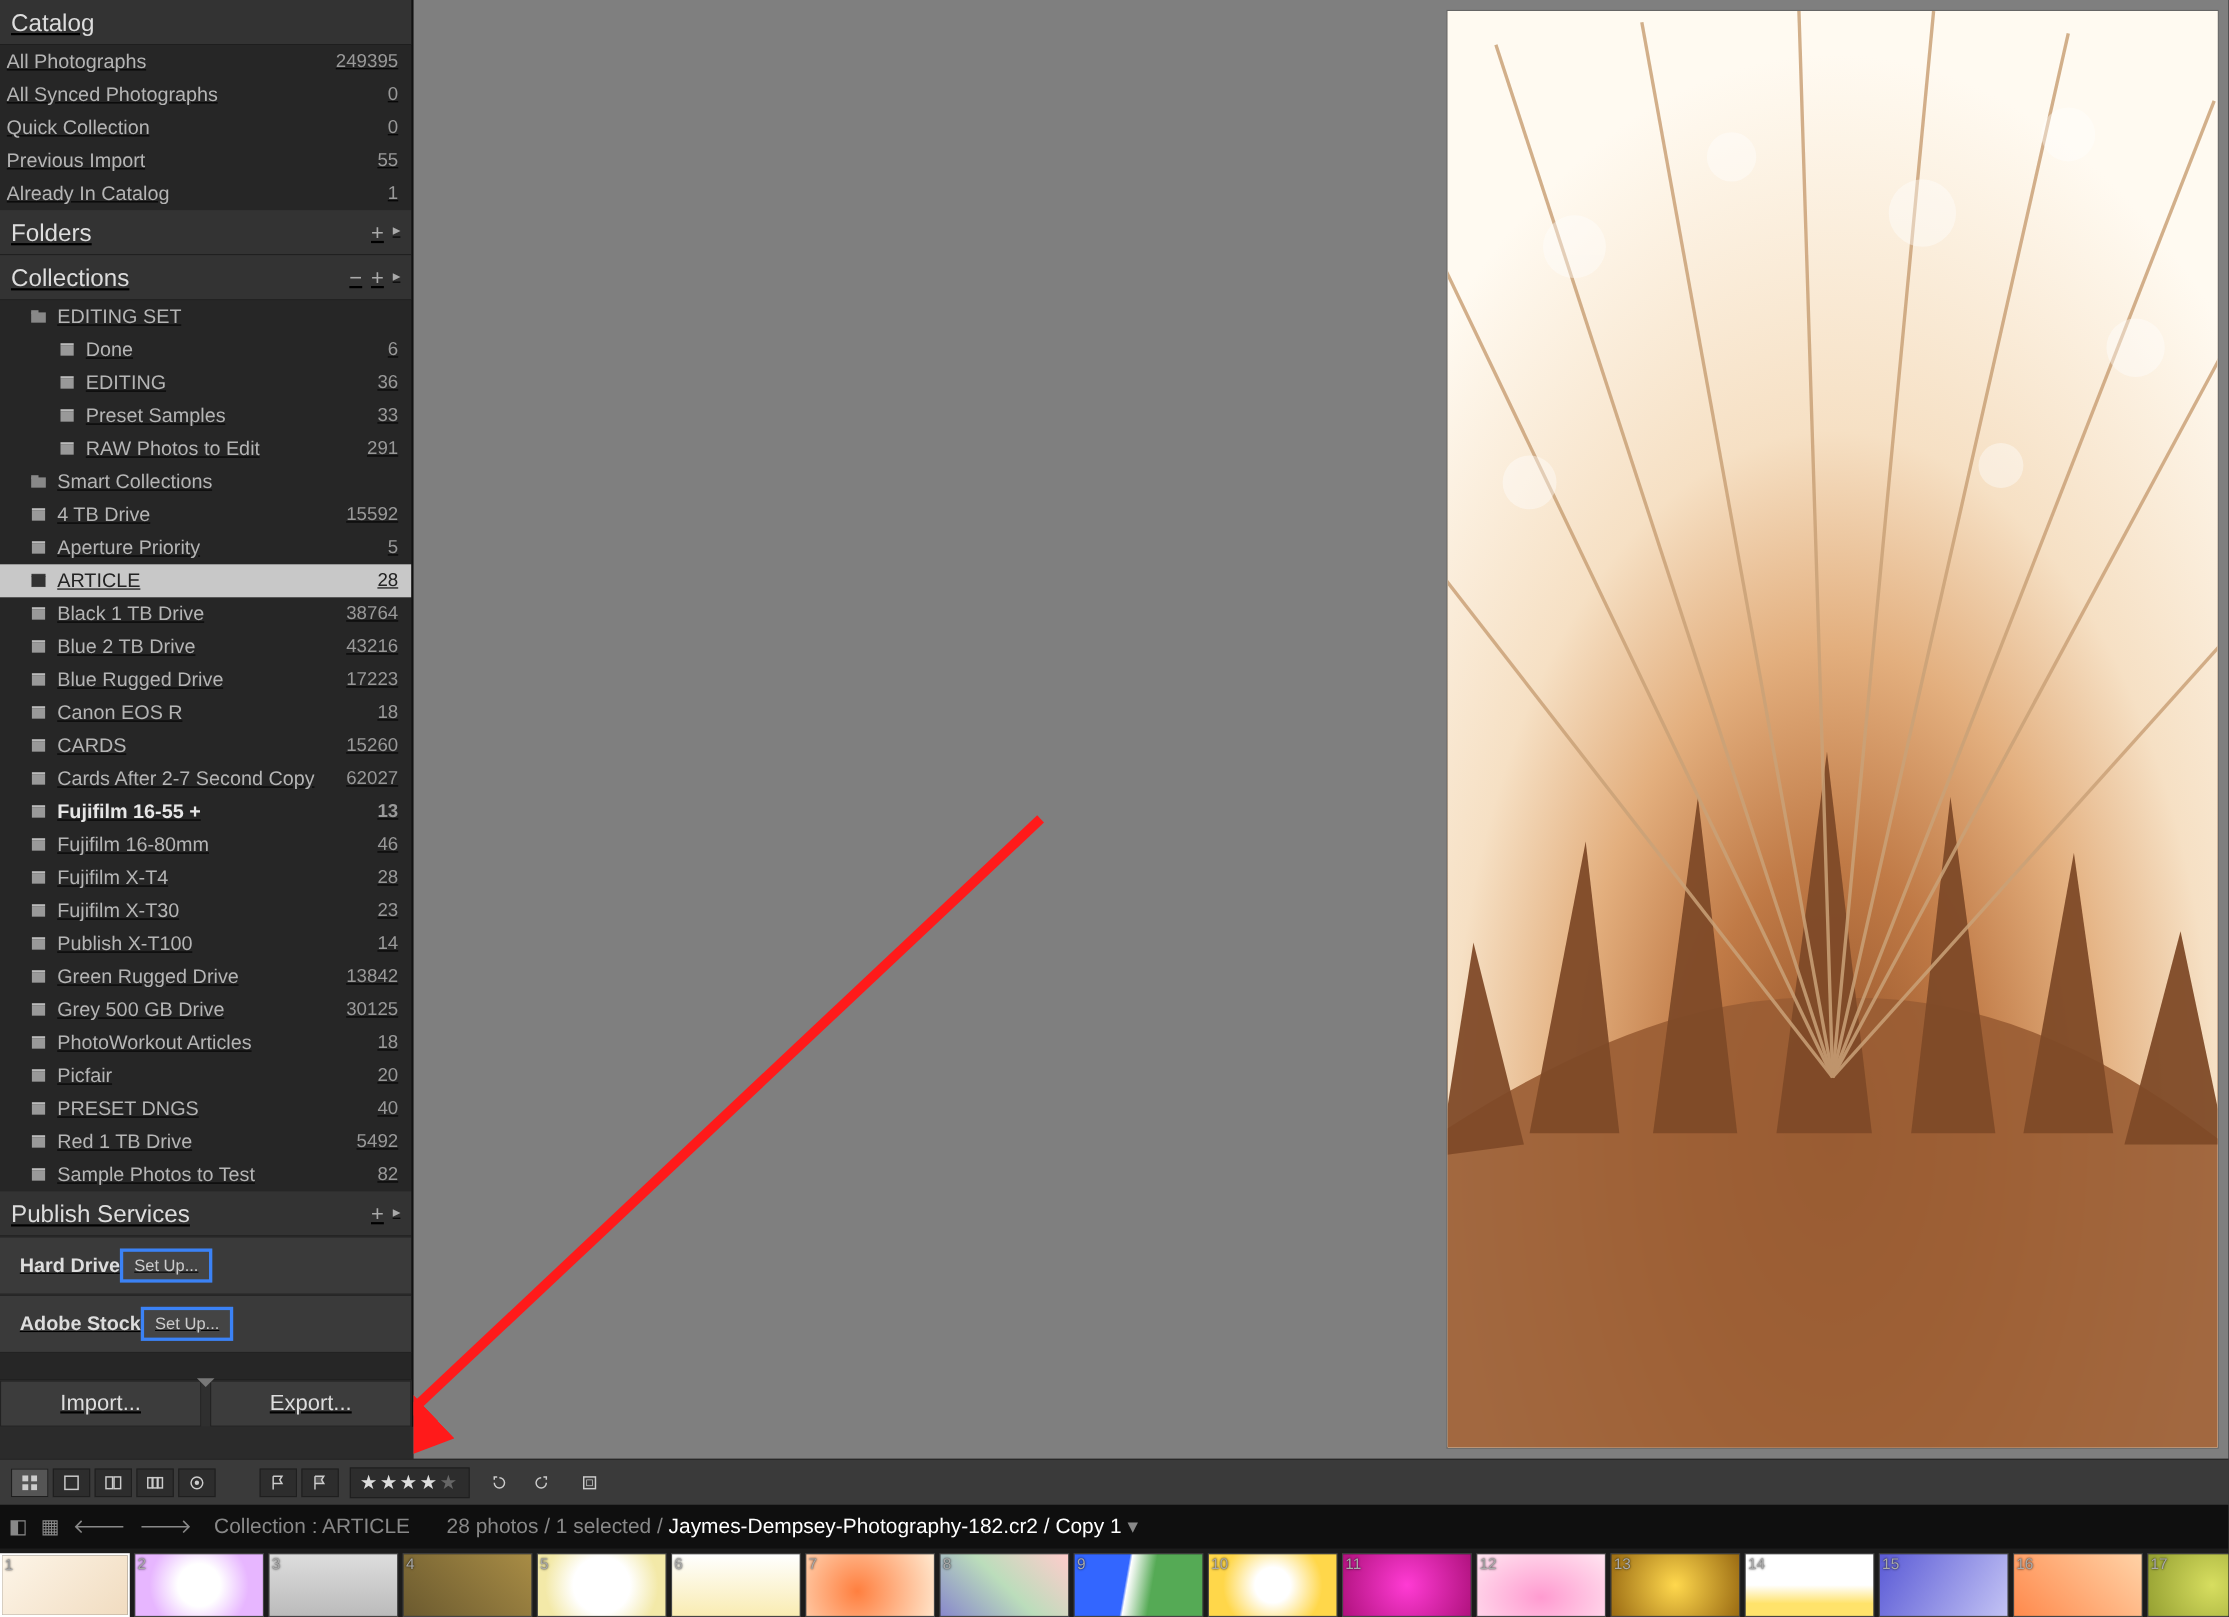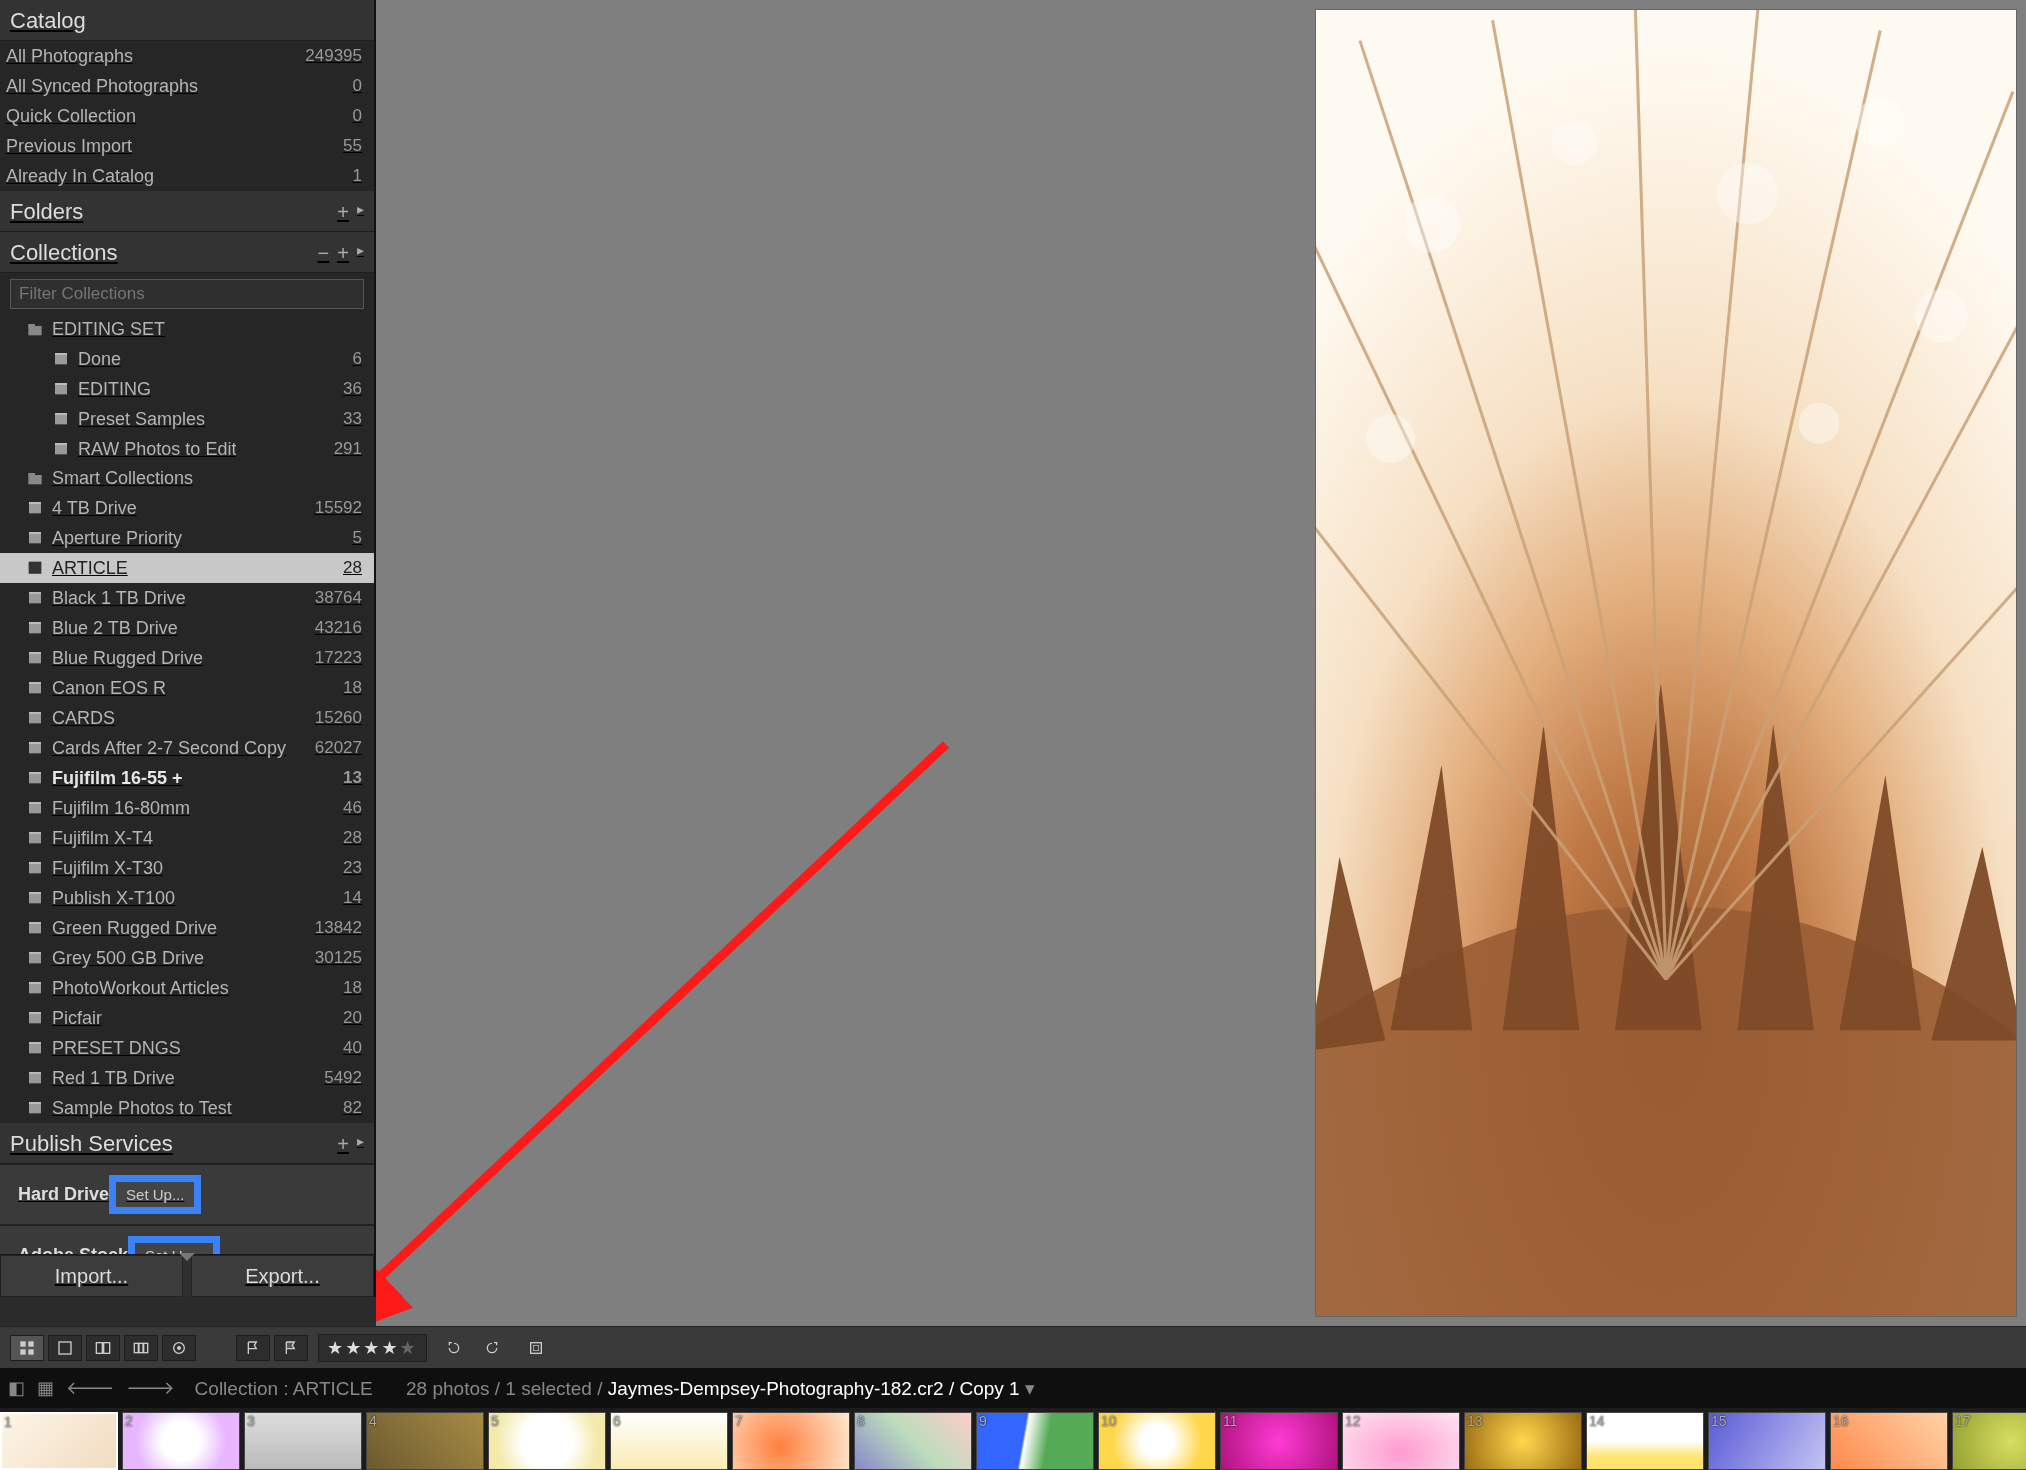--- a/index.html
+++ b/index.html
@@ -19,21 +19,21 @@
   .row .lbl { display:flex; align-items:center; gap:8px; overflow:hidden; white-space:nowrap;text-align:right; }
   .row .count { color:#999; font-size:17px; }
   .row.indent1 .lbl{padding-left:20px;}
   .row.indent2 .lbl{padding-left:46px;}
   .ico{display:inline-flex;width:18px;height:18px;align-items:center;justify-content:center;}
   .ico svg{width:16px;height:16px;}
   .bold{font-weight:600;color:#e6e6e6;}
   .filter-box{padding:6px 10px;}
   .filter-input{width:100%;background:#2f2f2f;border:1px solid #555;color:#bbb;font-size:17px;padding:4px 8px;height:30px;}
   .publish-item{background:#3a3a3a;border-top:1px solid #222;border-bottom:1px solid #222;padding:10px 12px 10px 18px;display:flex;align-items:center;justify-content:flex-start;color:#ddd;font-size:18px;font-weight:600;}
-  .setup-btn{background:#444;color:#ccc;font-size:15px;padding:4px 10px;border:7px solid #3b82f6;cursor:pointer;font-weight:400;}
+  .setup-btn{background:#444;color:#ccc;font-size:15px;padding:4px 10px;border:3px solid #3b82f6;cursor:pointer;font-weight:400;}
   .import-export-row{display:flex;gap:8px;background:#2f2f2f;padding:0;border-top:1px solid #191919;position:relative;}
   .big-btn{flex:1;background:#3c3c3c;color:#ddd;border:1px solid #222;height:42px;font-size:20px;cursor:pointer;}
   .little-arrow{position:absolute;left:50%;transform:translateX(-50%);top:-2px;width:0;height:0;border-left:8px solid transparent;border-right:8px solid transparent;border-top:8px solid #777;}
 
   .canvas-area { flex:1; background:#7f7f7f; display:flex; align-items:center; justify-content:center; position:relative; }
   .canvas-area svg.arrow-overlay{position:absolute;inset:0;width:100%;height:100%;pointer-events:none;}
   .image-holder { position:absolute; top:10px; right:10px; bottom:10px; width:700px; background:radial-gradient(circle at 50% 85%, #b86b3a 0%, #d08a56 25%, #e9b98b 45%, #f7e3c9 65%, #fff5e8 85%); overflow:hidden; box-shadow:0 0 0 1px #666;}
 
   .toolbar { height:42px; background:#3a3a3a; display:flex; align-items:center; padding:0 10px; gap:10px; border-top:1px solid #222;}
   .tool-group{display:flex;gap:4px;align-items:center;}
@@ -100,23 +100,20 @@
 
         <div class="panel-header">
           <span>Collections</span>
           <span class="hdr-right">
               <span>−</span>
               <span>+</span>
               <span style="font-size:14px;">▸</span>
             </span>
         </div>
 
-        <div class="filter-box">
-          <input class="filter-input" placeholder="Filter Collections" style="">
-        </div>
 
         <div class="row indent1">
           <span class="lbl">
             <span class="ico">
                 <svg viewBox="0 0 24 24">
                   <rect x="2" y="6" width="20" height="14" fill="#888"></rect>
                   <rect x="2" y="3" width="10" height="5" fill="#888"></rect>
                 </svg>
               </span>
             <span>EDITING SET</span>

